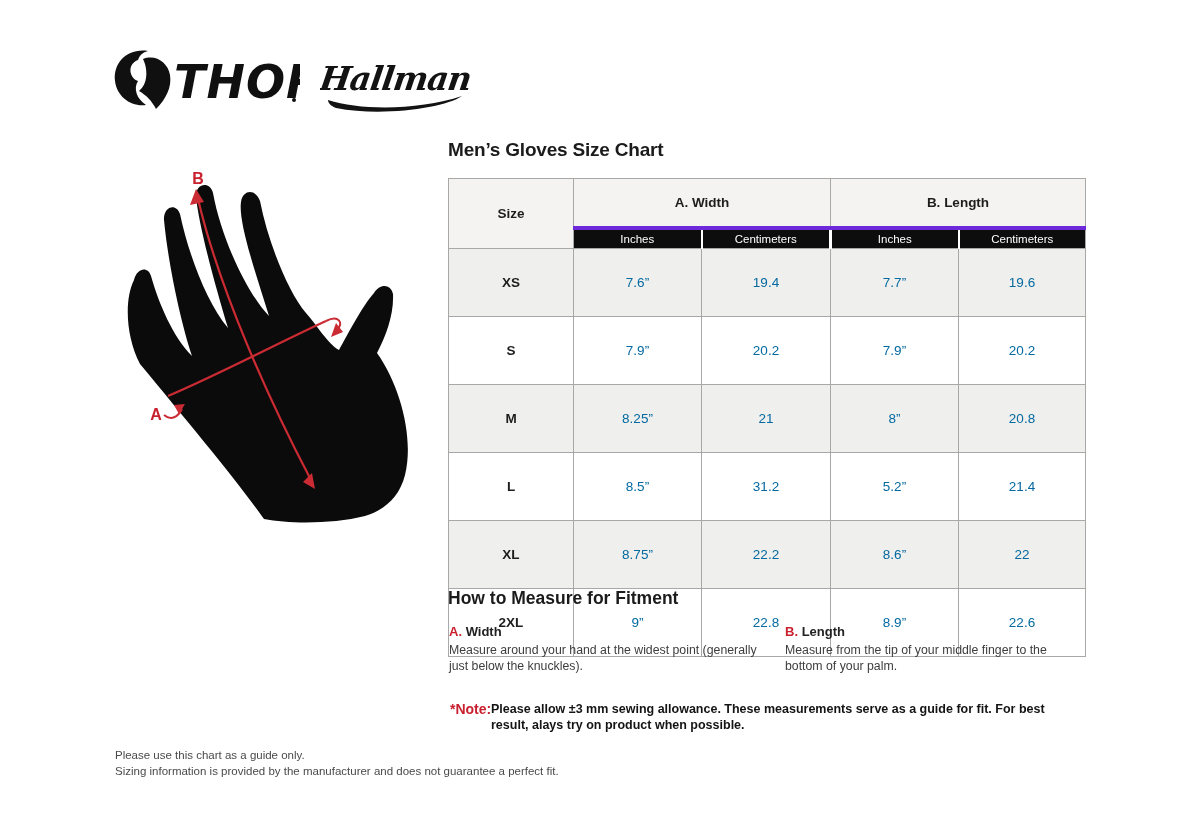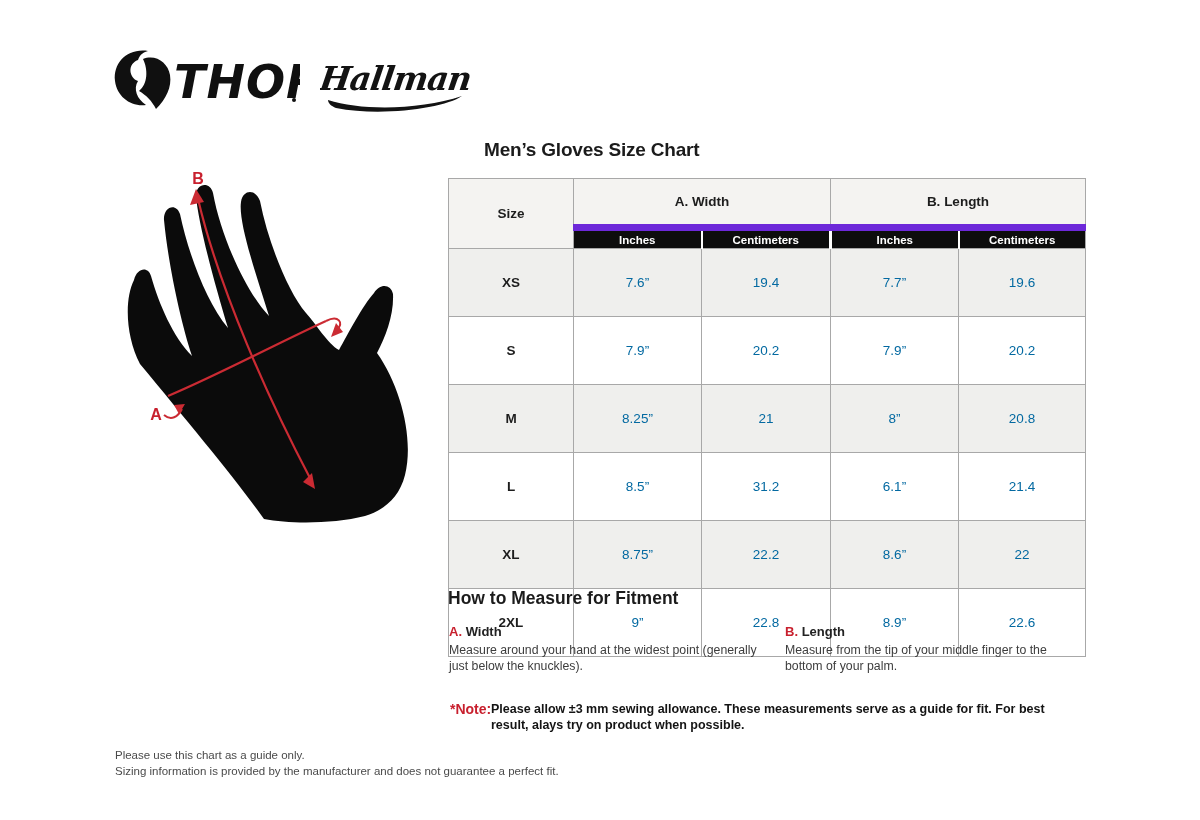--- a/index.html
+++ b/index.html
@@ -23,34 +23,34 @@
     font-family:"DejaVu Serif", serif;
     font-style:italic; font-weight:bold;
   }
 
   
   .hand-wrap { position:absolute; left:118px; top:152px; width:322px; height:395px; }
 
   
   .page-title {
     position:absolute; left:448px; top:139px;
-    font-size:19px; font-weight:bold; color:#1b1b1b; letter-spacing:-0.2px;margin-left:36px;
+    font-size:19px; font-weight:bold; color:#1b1b1b; letter-spacing:-0.2px;
   }
 
   .table-wrap { position:absolute; left:448px; top:178px; width:637px; }
   table.size-chart { border-collapse:collapse; width:637px; table-layout:fixed; }
   .size-chart th, .size-chart td {
     border:1px solid #a8a8a8; text-align:center; vertical-align:middle;
     font-size:13.5px; color:#0369a1;
   }
   .size-chart tr.groups th { height:49px; background:#f4f3f1; font-weight:bold; color:#1d1d1d; }
   .size-chart th.size-head { background:#f4f3f1; }
   .size-chart tr.units th {
     height:21px; background:#0d0d0d; color:#ffffff;
-    font-size:11.5px; font-weight:bold; border-top:7px solid #6d28d9;
+    font-size:11.5px; font-weight:normal; border-top:4px solid #6d28d9;
   }
   .size-chart tr.units th:nth-child(2) { border-left:2px solid #ffffff; }
   .size-chart tr.units th:nth-child(3) { border-left:3px solid #ffffff; }
   .size-chart tr.units th:nth-child(4) { border-left:2px solid #ffffff; }
   .size-chart tbody tr { height:68px; }
   .size-chart tbody tr:nth-child(odd) { background:#efefed; }
   .size-chart tbody th { font-weight:bold; color:#1d1d1d; }
 
   
   .measure-heading {
@@ -171,21 +171,21 @@
           <th>M</th>
           <td>8.25”</td>
           <td>21</td>
           <td>8”</td>
           <td>20.8</td>
         </tr>
         <tr>
           <th>L</th>
           <td>8.5”</td>
           <td>31.2</td>
-          <td>6.1”</td>
+          <td>5.2”</td>
           <td>21.4</td>
         </tr>
         <tr>
           <th>XL</th>
           <td>8.75”</td>
           <td>22.2</td>
           <td>8.6”</td>
           <td>22</td>
         </tr>
         <tr>

